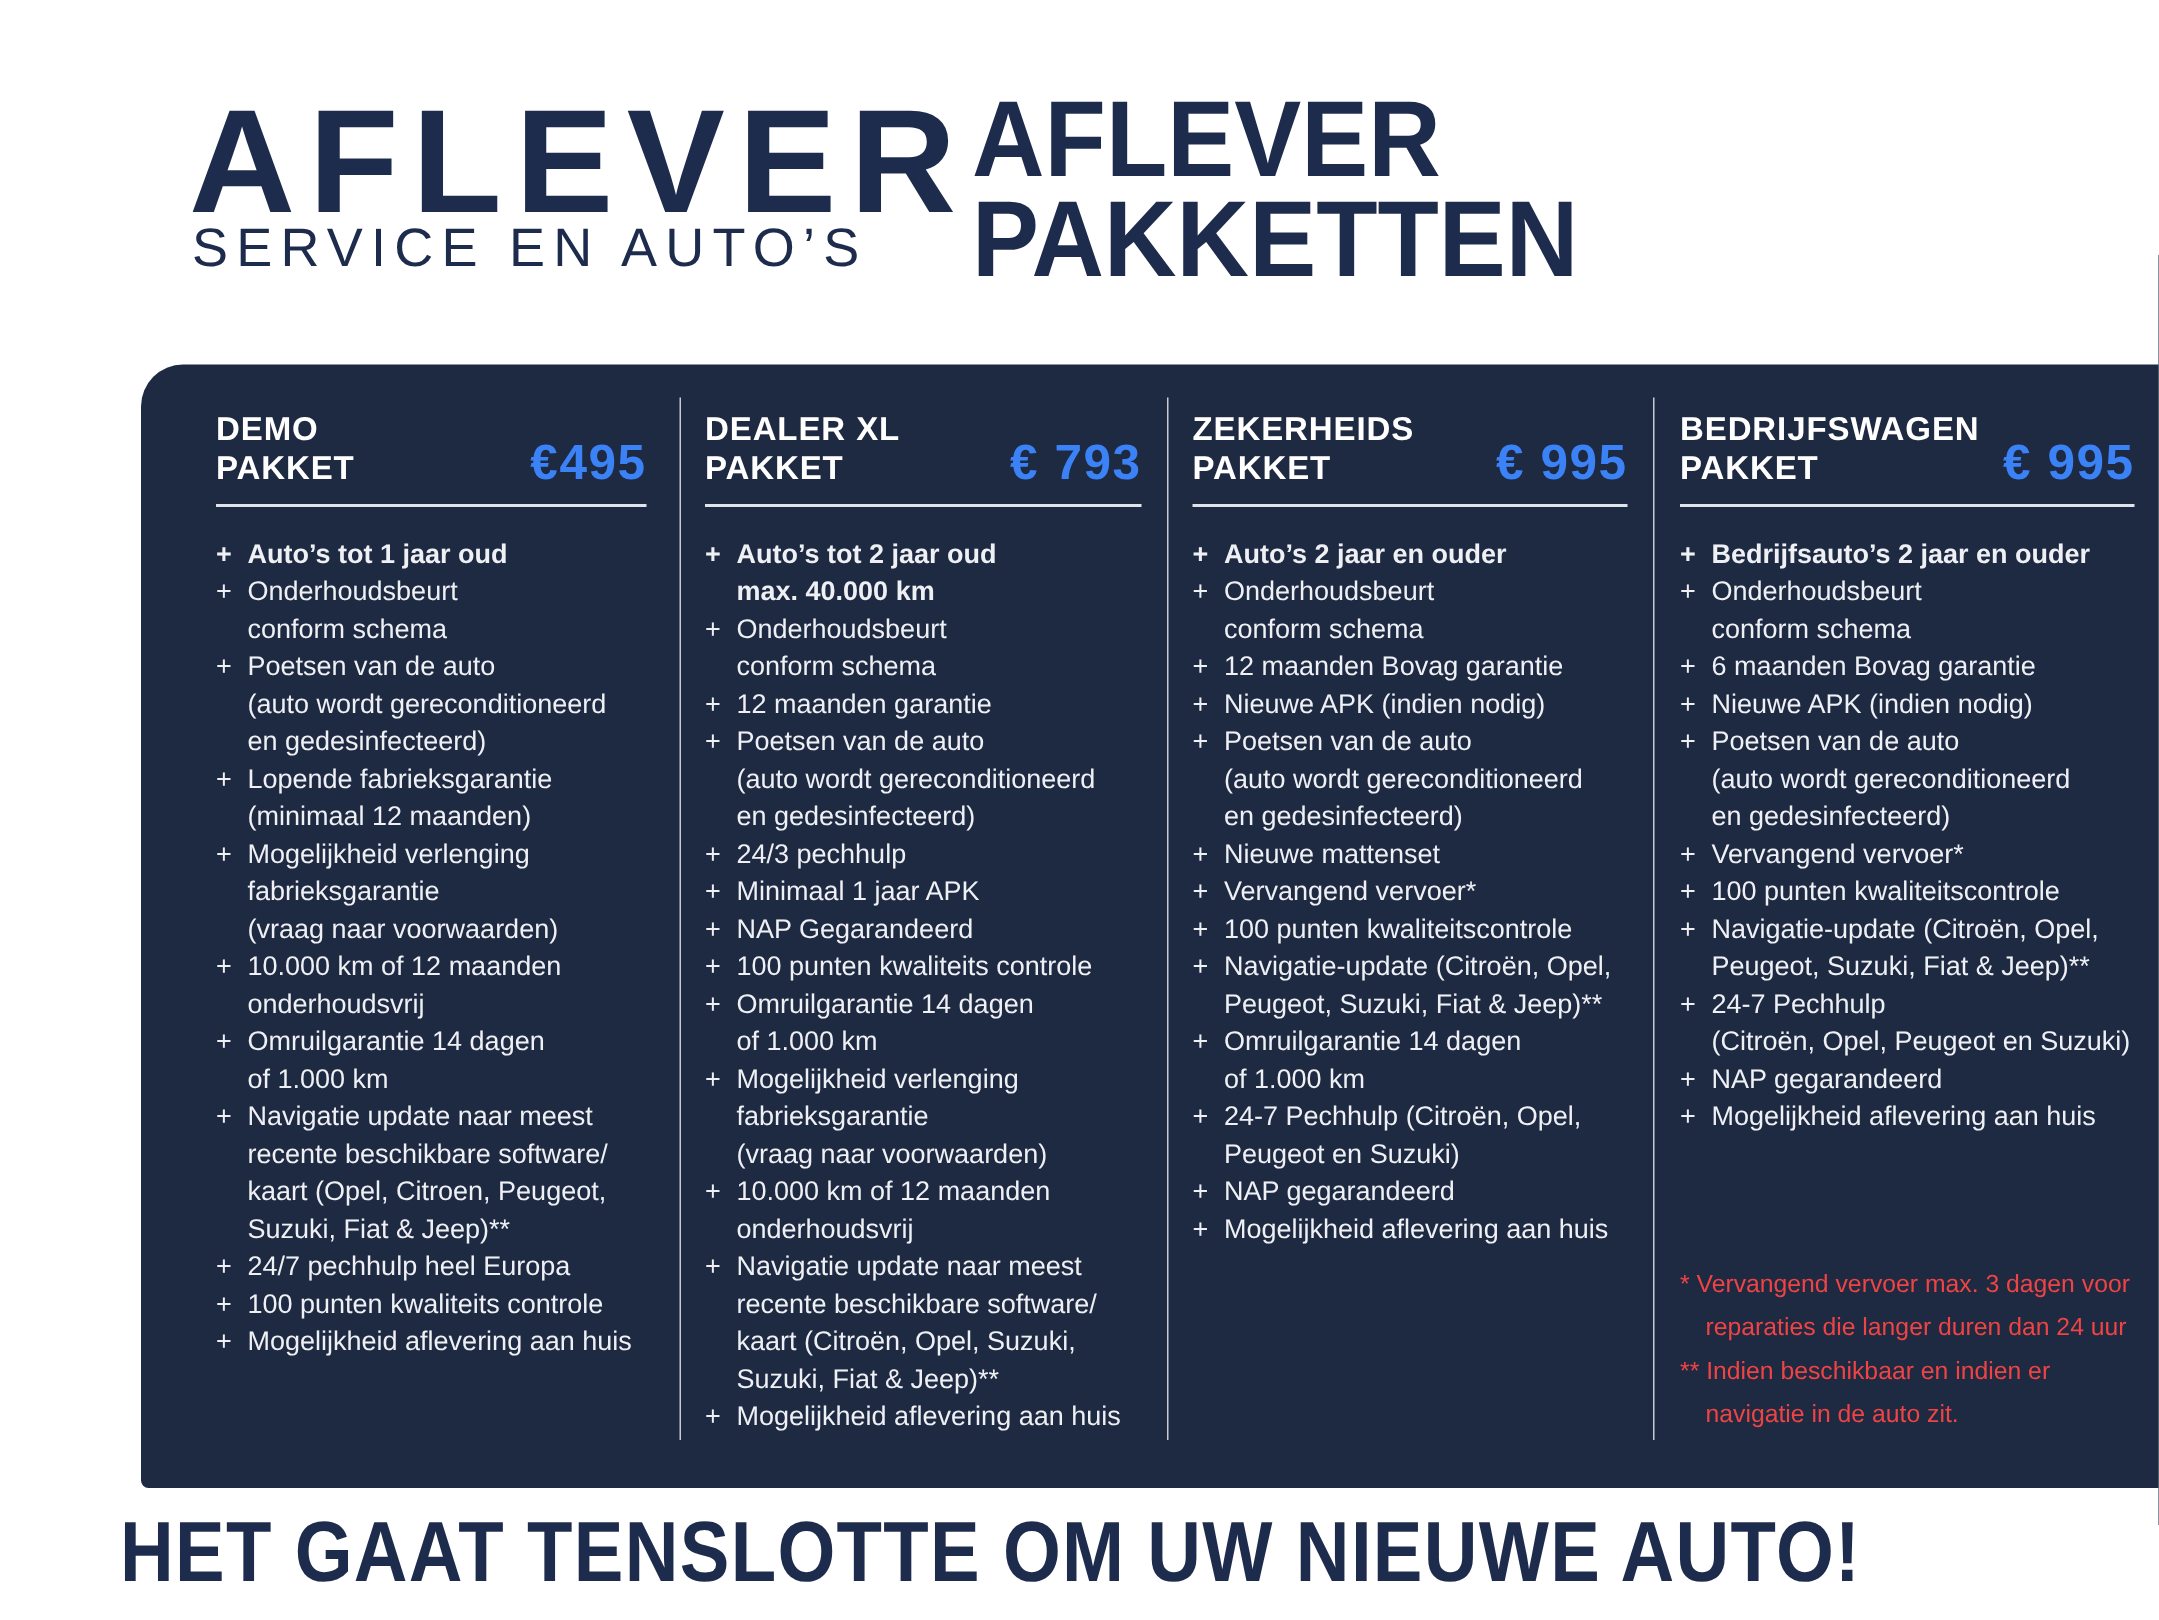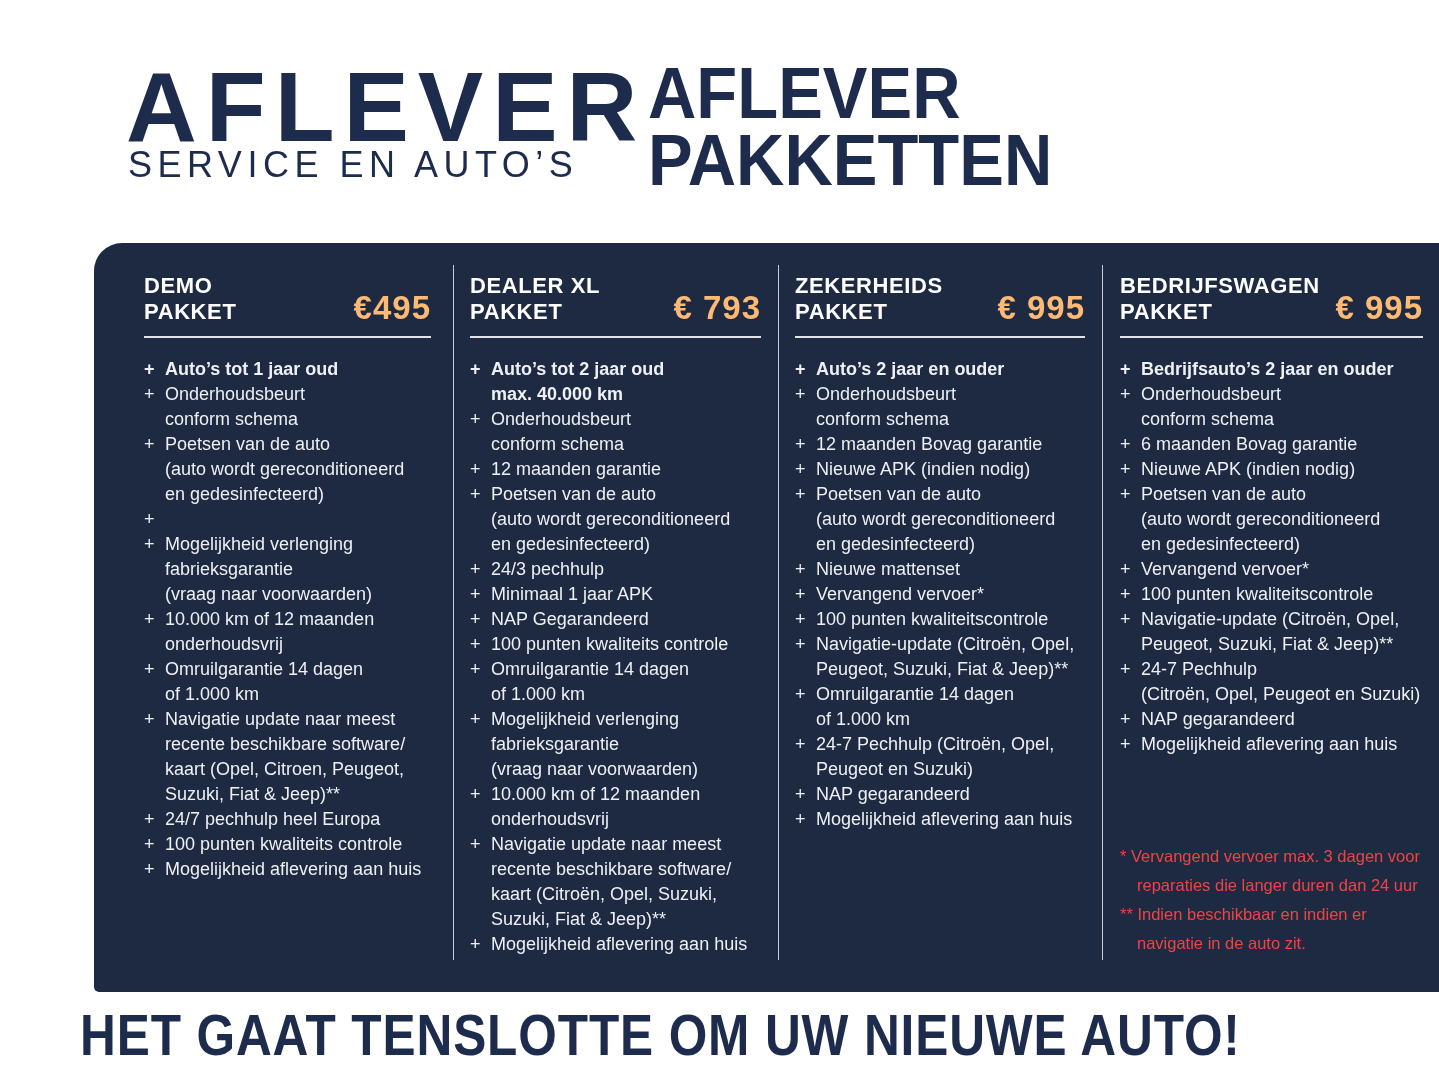--- a/index.html
+++ b/index.html
@@ -42,21 +42,21 @@
     height:695px;margin-top:22px;flex:none;
   }
   .head-row{
     display:flex;justify-content:space-between;align-items:flex-end;
   }
   .pkg-name{
     font-size:22px;font-weight:bold;line-height:26px;
     letter-spacing:.6px;color:#ffffff;
   }
   .pkg-price{
-    font-size:33px;font-weight:bold;color:#fdba74;
+    font-size:33px;font-weight:bold;color:#3b82f6;
     line-height:1;letter-spacing:1px;padding-bottom:1px;white-space:nowrap;
   }
   .head-rule{height:2px;background:#dfe3ea;margin-top:11px;}
   .list{margin-top:19px;}
   .item{display:flex;color:#eef0f4;font-size:18px;line-height:25px;}
   .item.bold{font-weight:bold;}
   .plus{width:21px;flex:none;}
   .item-text div{white-space:nowrap;}
   .footnotes{
     position:absolute;left:17px;right:28px;bottom:34px;
@@ -111,20 +111,24 @@
         <div class="item">
           <span class="plus">+</span>
           <div class="item-text">
             <div>Poetsen van de auto</div>
             <div>(auto wordt gereconditioneerd</div>
             <div>en gedesinfecteerd)</div>
           </div>
         </div>
         <div class="item">
           <span class="plus">+</span>
+          <div class="item-text">
+            <div>Lopende fabrieksgarantie</div>
+            <div>(minimaal 12 maanden)</div>
+          </div>
         </div>
         <div class="item">
           <span class="plus">+</span>
           <div class="item-text">
             <div>Mogelijkheid verlenging</div>
             <div>fabrieksgarantie</div>
             <div>(vraag naar voorwaarden)</div>
           </div>
         </div>
         <div class="item">

